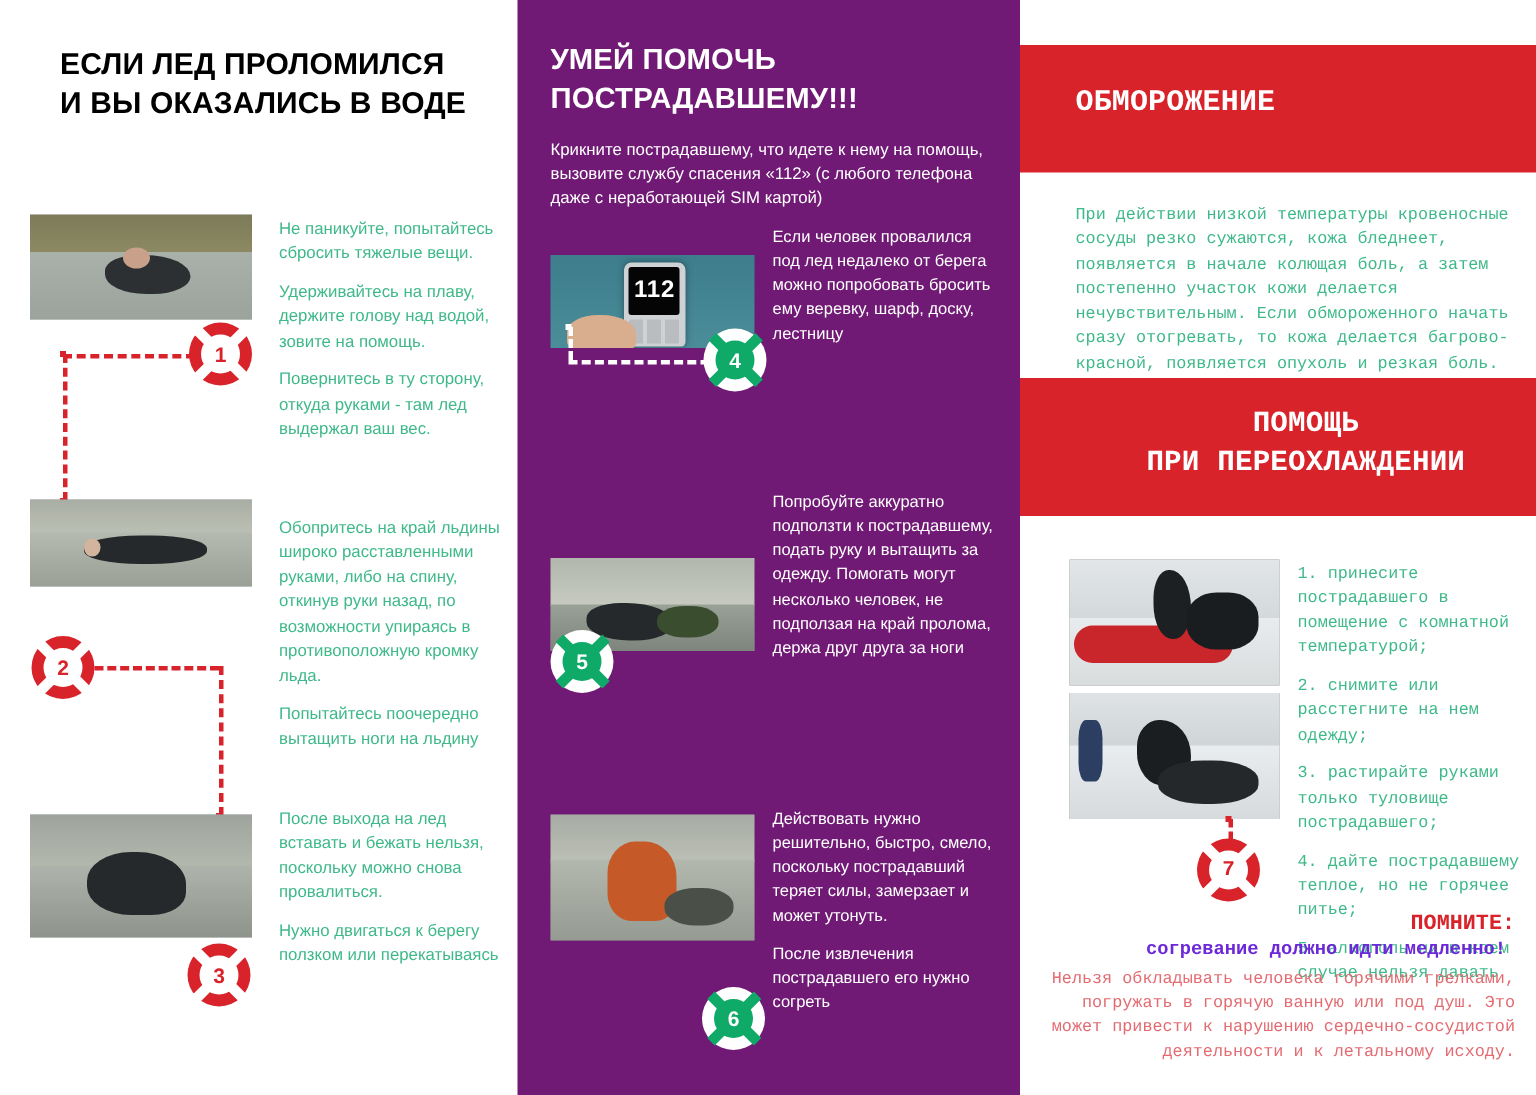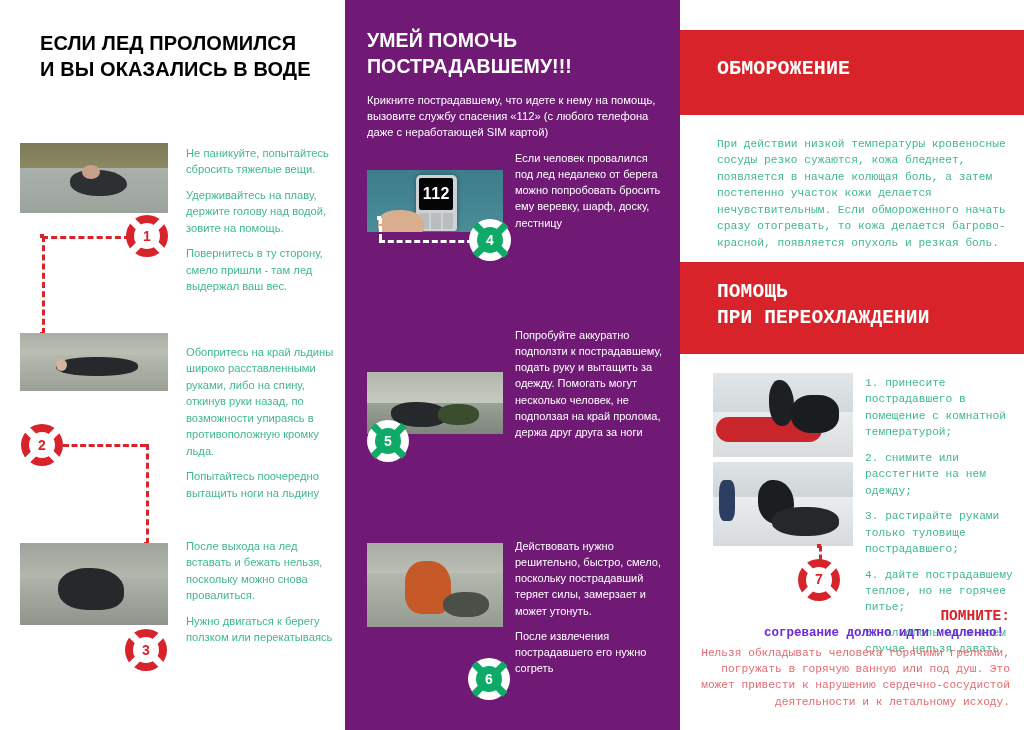--- a/index.html
+++ b/index.html
@@ -50,23 +50,24 @@
     padding: 30px 0 0 40px;
   }
   .banner-right-1 {
     position: absolute;
     left: 0; top: 30px;
     width: 344px; height: 85px;
     padding: 26px 0 0 37px;
   }
   .banner-right-2 {
     position: absolute;
-    left: 0; top: 262px;
+    left: 0; top: 252px;
     width: 344px; height: 92px;
     padding: 18px 0 0 37px;
+    text-align: center;
   }
   .banner-title {
     font-size: 20px;
     font-weight: bold;
     line-height: 1.32;
     letter-spacing: 0.1px;
     margin: 0;
   }
   .banner-title.small {
     font-size: 19.5px;
@@ -318,21 +319,21 @@
   <div class="photo ph1" style="left:20px; top:143px; width:148px; height:70px;">
     <div class="sky"></div>
     <div class="ground"></div>
     <div class="figure"></div>
     <div class="head"></div>
   </div>
 
   <div class="left-txt-1 body-green">
     <p>Не паникуйте, попытайтесь сбросить тяжелые вещи.</p>
     <p>Удерживайтесь на плаву, держите голову над водой, зовите на помощь.</p>
-    <p>Повернитесь в ту сторону, смело пришли - там лед выдержал ваш вес.</p>
+    <p>Повернитесь в ту сторону, откуда руками - там лед выдержал ваш вес.</p>
   </div>
 
   <div class="dash-h" style="left:42px; top:236px; width:88px;"></div>
   <div class="dot" style="left:40px; top:234px;"></div>
   <div class="dash-v" style="left:42px; top:236px; height:98px;"></div>
   <div class="dot" style="left:40px; top:332px;"></div>
 
   <div class="buoy red" style="left:126px; top:215px;">
     <div class="ring"></div>
     <div class="notch n1"></div>

